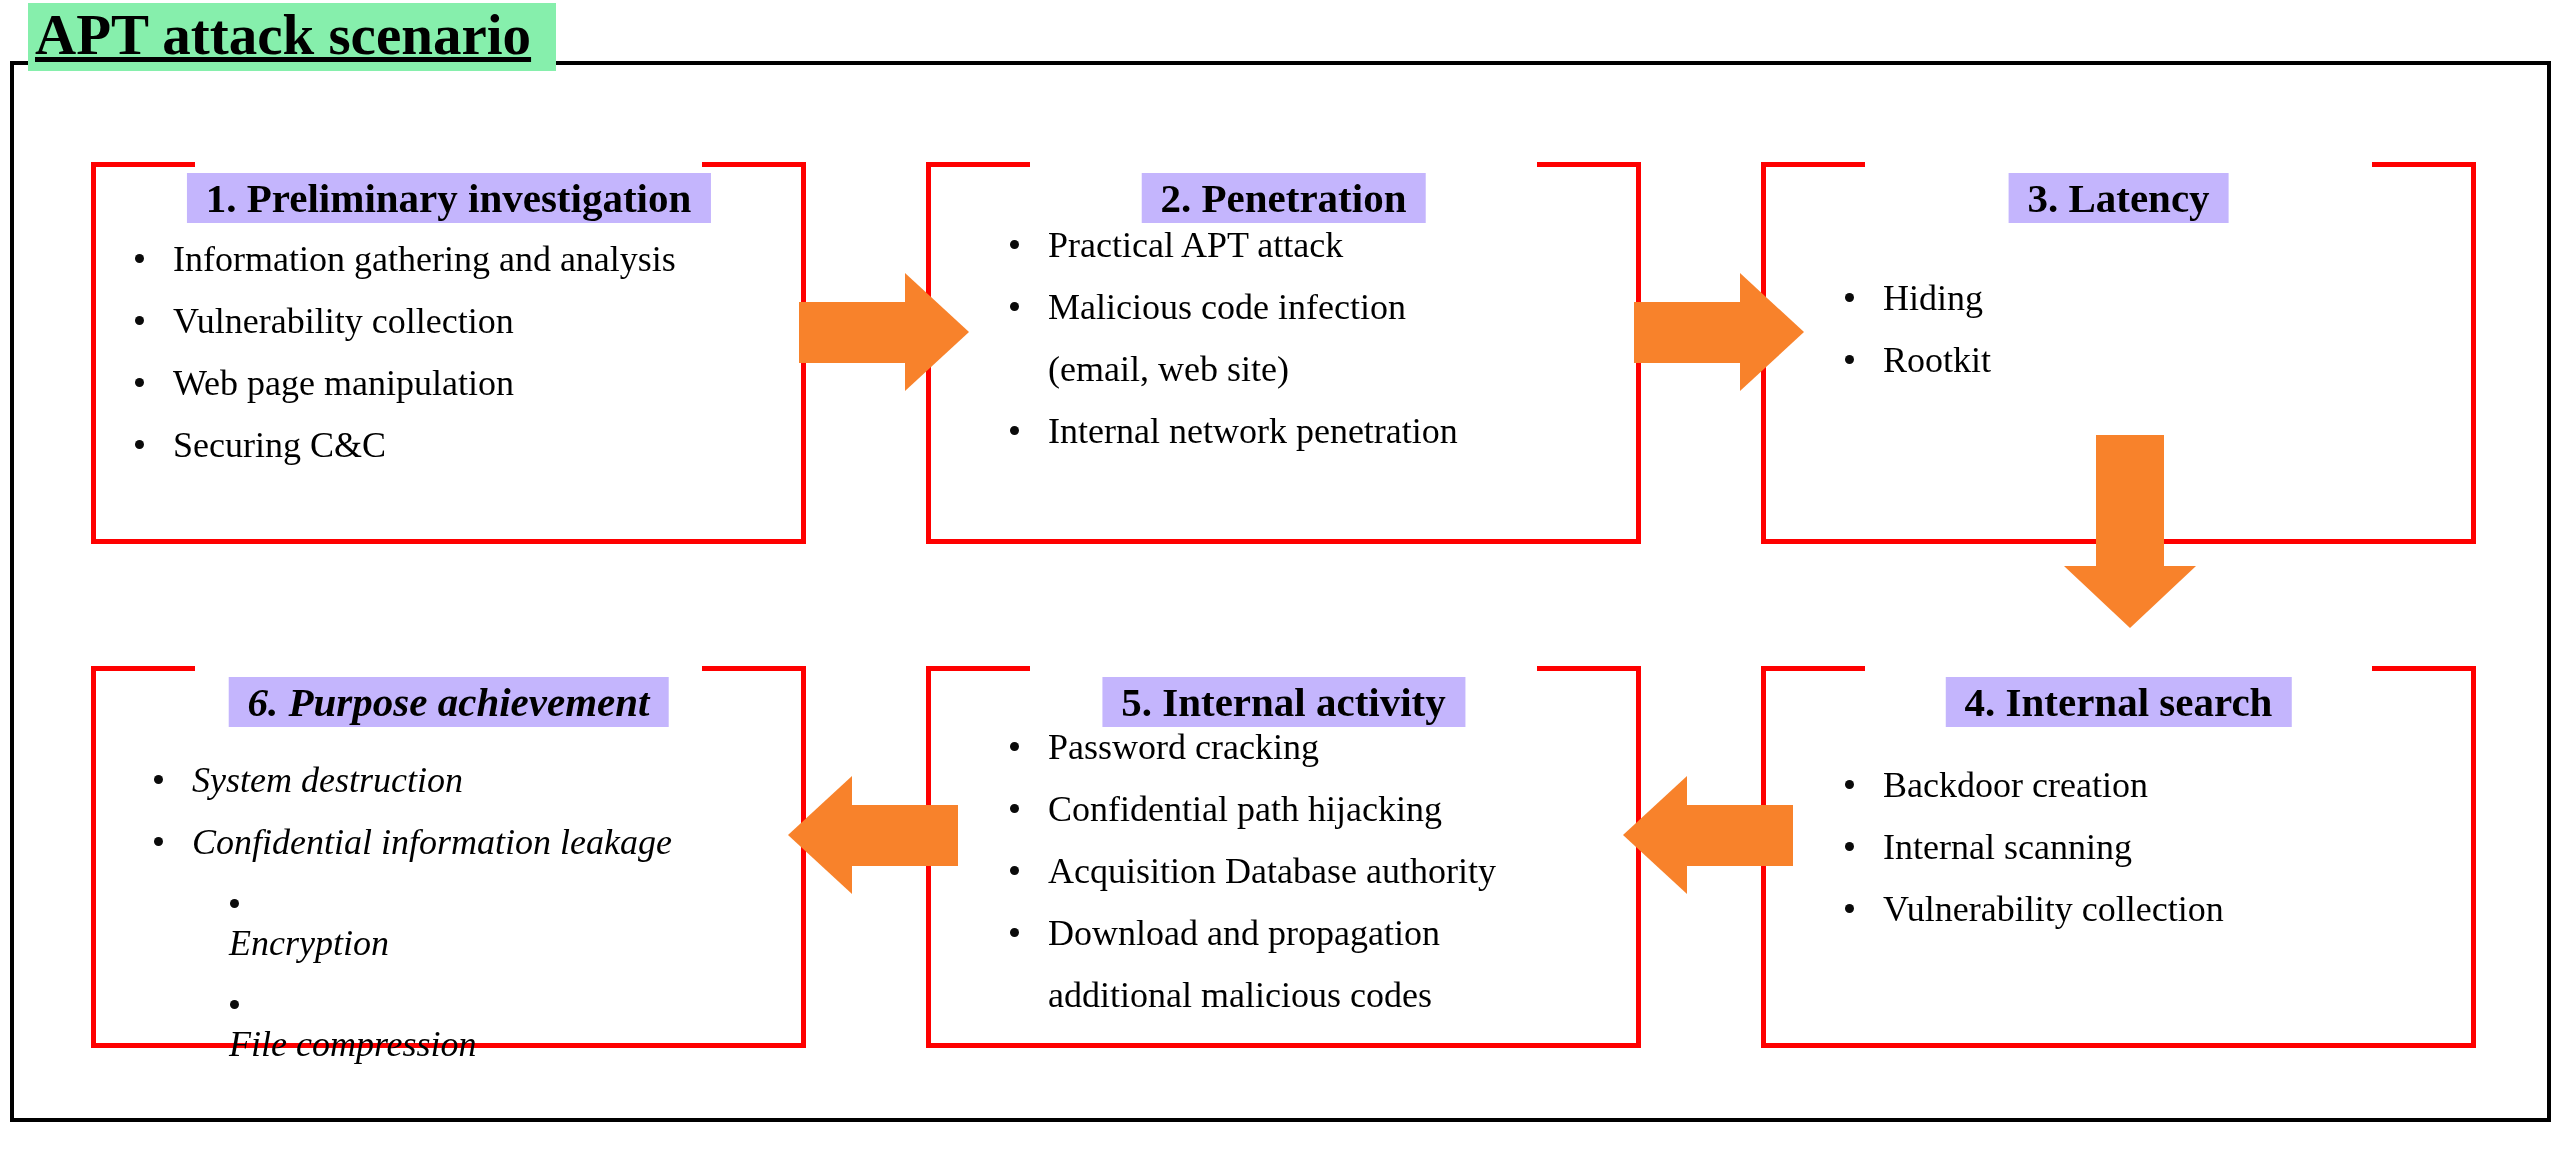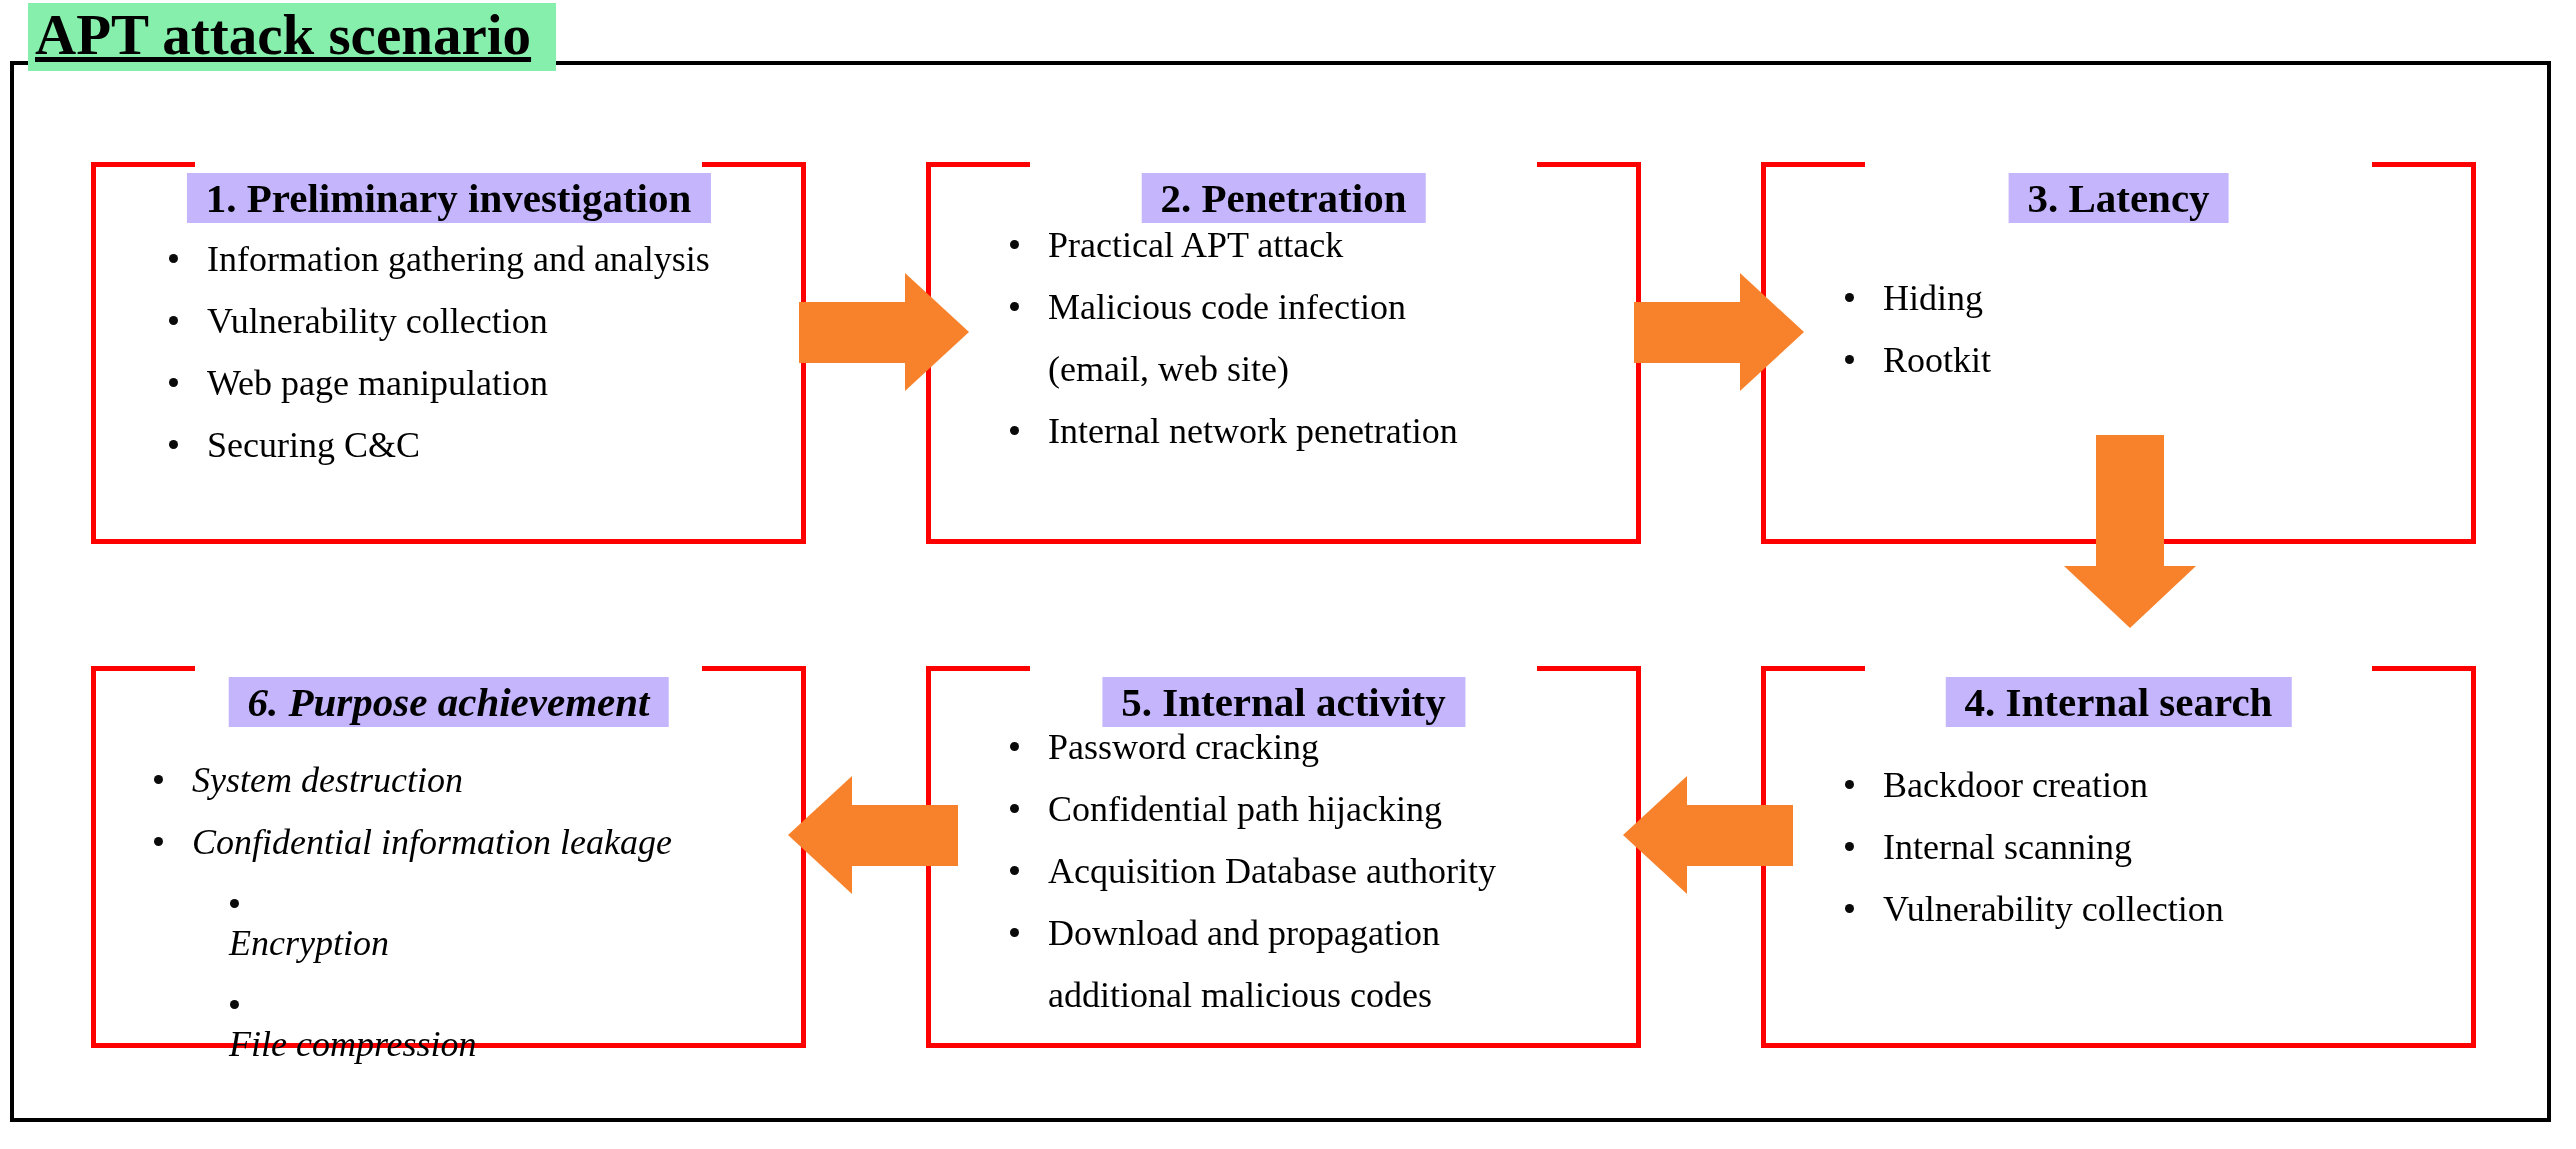--- a/index.html
+++ b/index.html
@@ -35,21 +35,21 @@
   .edge-bottom{left:0;right:0;bottom:0;height:4.8px;}
   .seg-left{left:0;top:0;width:104px;height:4.8px;}
   .seg-right{right:0;top:0;width:104px;height:4.8px;}
   .legend{
     position:absolute;top:-21px;left:50%;transform:translateX(-50%);
     font-size:41px;font-weight:bold;line-height:50px;
     background:#c4b5fd;padding:0 19.3px;white-space:nowrap;z-index:2;margin-top:32px;
   }
   
   .content{position:absolute;left:0;top:0;right:0;bottom:0;font-size:36px;line-height:62px;}
-  .b1 .content{padding:66px 14px 0 43px;margin-left:34px;}
+  .b1 .content{padding:66px 14px 0 43px;}
   .b2 .content{padding:52px 14px 0 83px;}
   .b3 .content{padding:105px 26px 0 83px;}
   .b4 .content{padding:88px 14px 0 83px;text-align:right;}
   .b5 .content{padding:50px 14px 0 83px;}
   .b6 .content{padding:83px 26px 0 62px;}
   .li{display:flex;align-items:flex-start;}
   .li.sub{margin-left:76px;flex-direction:column;}
   .dot{flex:0 0 39px;width:39px;height:62px;position:relative;}
   .dot::before{
     content:"";position:absolute;left:1.4px;top:26px;width:9px;height:9px;

